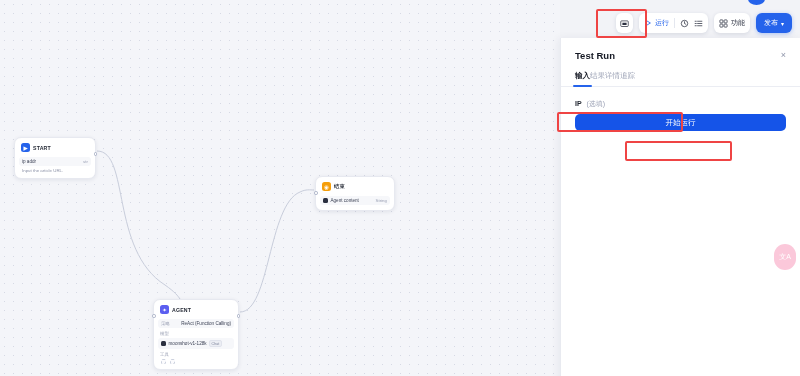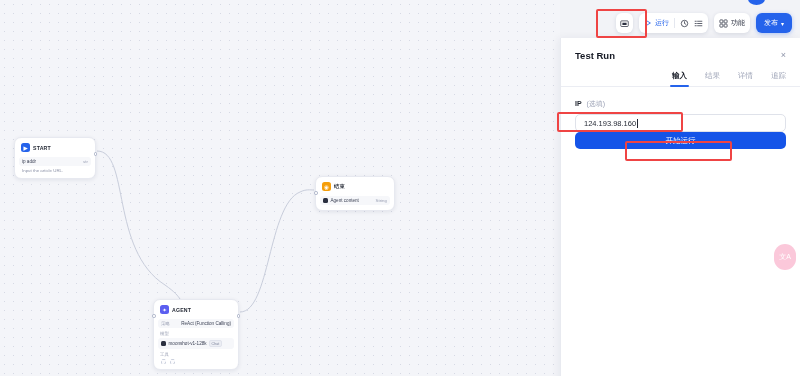--- a/index.html
+++ b/index.html
@@ -132,24 +132,23 @@
     z-index: 10;
   }
   #panel-head {
     display: flex; align-items: center; justify-content: space-between;
     padding: 12px 14px 0 14px;
   }
   #panel-title { font-size: 9.5px; font-weight: bold; color: #141823; }
   #panel-close { font-size: 9px; color: #8d93a8; cursor: pointer; line-height: 1; }
 
   #tabs {
-    display: flex; gap: 18px;
+    display: flex; 
     padding: 10px 14px 0 14px;
     border-bottom: 1px solid #ebedf3;
-    justify-content: flex-end;
   }
   .tab {
     font-size: 7.5px; color: #9aa0b4; padding-bottom: 5px;
     cursor: pointer; position: relative; white-space: nowrap;
   }
   .tab.active { color: #141823; font-weight: bold; }
   .tab.active::after {
     content: ""; position: absolute; left: -2px; right: -2px; bottom: -1px;
     height: 1.6px; background: #2563eb; border-radius: 1px;
   }
@@ -336,24 +335,20 @@
     <span class="tab">结果</span>
     <span class="tab">详情</span>
     <span class="tab">追踪</span>
   </div>
 
   <div id="form">
     <div class="f-label">
       <span>IP</span>
       <span class="opt">(选填)</span>
     </div>
-    <div id="ip-input">
-      <span>124.193.98.160</span>
-        <span class="caret"></span>
-    </div>
     <div id="btn-start-run">
       <span>开始运行</span>
     </div>
   </div>
 </div>
 
 <div id="translate-fab">
   <span>文A</span>
 </div>
 

